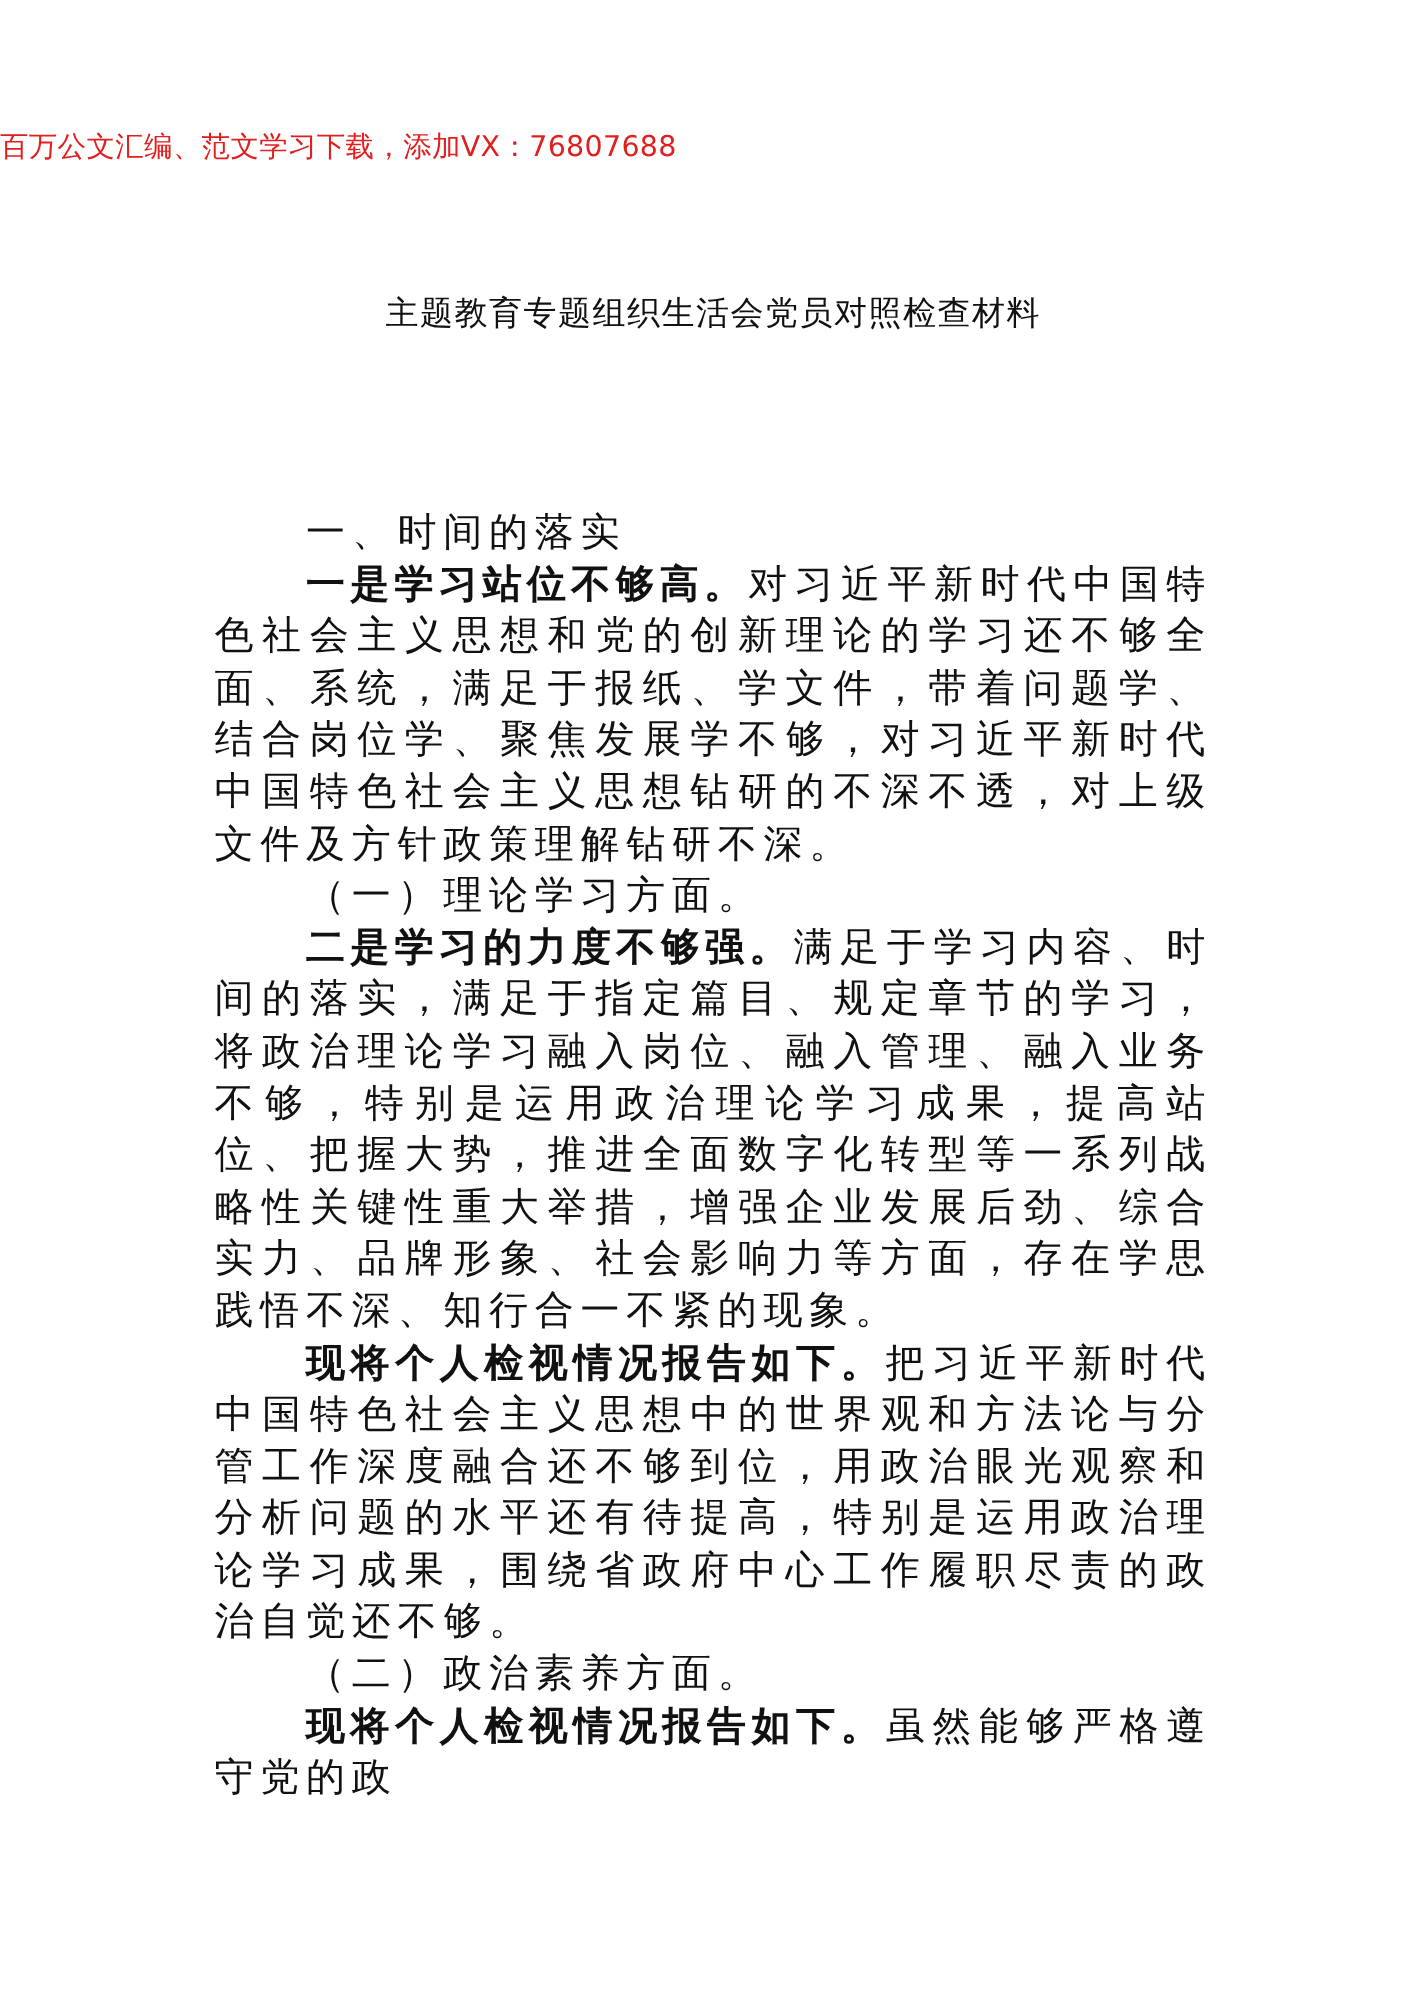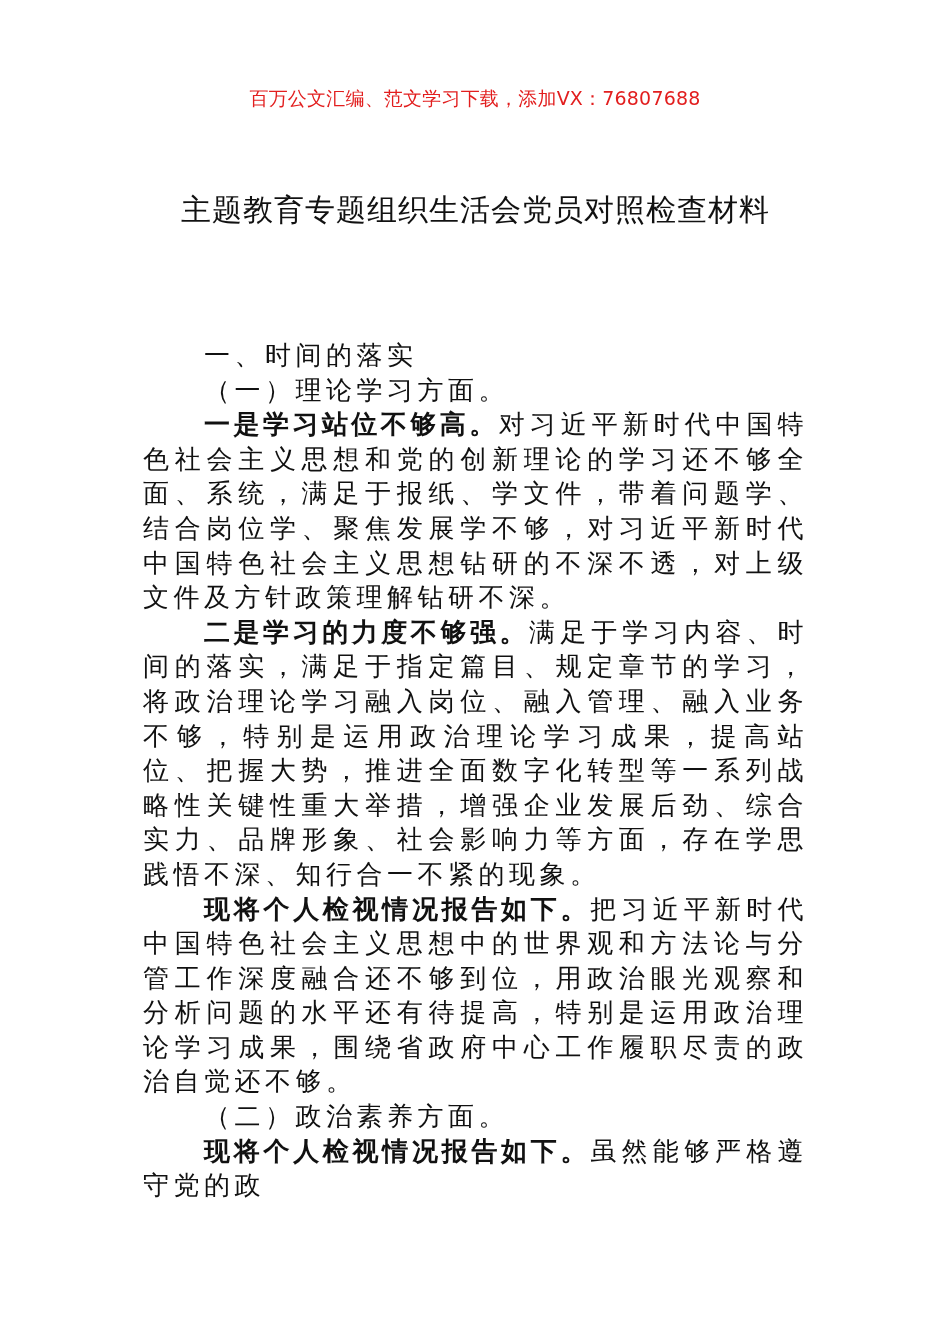--- a/index.html
+++ b/index.html
@@ -1,43 +1,43 @@
 <!DOCTYPE html>
 <html><head>
 <meta charset="utf-8">
 <style>
   html, body { margin: 0; padding: 0; background: #ffffff; }
   body { width: 950px; height: 1344px; position: relative; overflow: hidden;
          font-family: "DejaVu Sans", "Liberation Sans", sans-serif; color: #111111; }
-  .header-note { position: absolute; top: 84px; left: 0; width: 950px; text-align: center;
+  .header-note { position: absolute; top: 84px; left: 0; width: 950px; 
                  font-size: 19px; line-height: 28px; color: #e21e1e; letter-spacing: 0.2px; }
   .title { position: absolute; top: 176px; left: 143px; width: 665px; text-align: center;
-           font-size: 30px; line-height: 68px; color: #111; letter-spacing: 1px; }
+           font-size: 22px; line-height: 68px; color: #111; letter-spacing: 1px; }
   .body { position: absolute; top: 338px; left: 143px; width: 665px;
           font-size: 26px; line-height: 34.6px; letter-spacing: 4.5px; text-align: justify; }
   .para { margin: 0; }
   .indent { text-indent: 61px; }
   .strong { font-weight: bold; letter-spacing: 3px; }
 </style>
 </head>
 <body>
 
 <div class="header-note">百万公文汇编、范文学习下载，添加VX：76807688</div>
 
 <div class="title">主题教育专题组织生活会党员对照检查材料</div>
 
 <div class="body">
   <p class="para indent">
     <span>一、时间的落实</span>
   </p>
   <p class="para indent">
-    <span>（一）理论学习方面。</span>
+    <span class="strong">一是学习站位不够高。</span><span>对习近平新时代中国特色社会主义思想和党的创新理论的学习还不够全面、系统，满足于报纸、学文件，带着问题学、结合岗位学、聚焦发展学不够，对习近平新时代中国特色社会主义思想钻研的不深不透，对上级文件及方针政策理解钻研不深。</span>
   </p>
   <p class="para indent">
-    <span class="strong">一是学习站位不够高。</span><span>对习近平新时代中国特色社会主义思想和党的创新理论的学习还不够全面、系统，满足于报纸、学文件，带着问题学、结合岗位学、聚焦发展学不够，对习近平新时代中国特色社会主义思想钻研的不深不透，对上级文件及方针政策理解钻研不深。</span>
+    <span>（一）理论学习方面。</span>
   </p>
   <p class="para indent">
     <span class="strong">二是学习的力度不够强。</span><span>满足于学习内容、时间的落实，满足于指定篇目、规定章节的学习，将政治理论学习融入岗位、融入管理、融入业务不够，特别是运用政治理论学习成果，提高站位、把握大势，推进全面数字化转型等一系列战略性关键性重大举措，增强企业发展后劲、综合实力、品牌形象、社会影响力等方面，存在学思践悟不深、知行合一不紧的现象。</span>
   </p>
   <p class="para indent">
     <span class="strong">现将个人检视情况报告如下。</span><span>把习近平新时代中国特色社会主义思想中的世界观和方法论与分管工作深度融合还不够到位，用政治眼光观察和分析问题的水平还有待提高，特别是运用政治理论学习成果，围绕省政府中心工作履职尽责的政治自觉还不够。</span>
   </p>
   <p class="para indent">
     <span>（二）政治素养方面。</span>
   </p>

